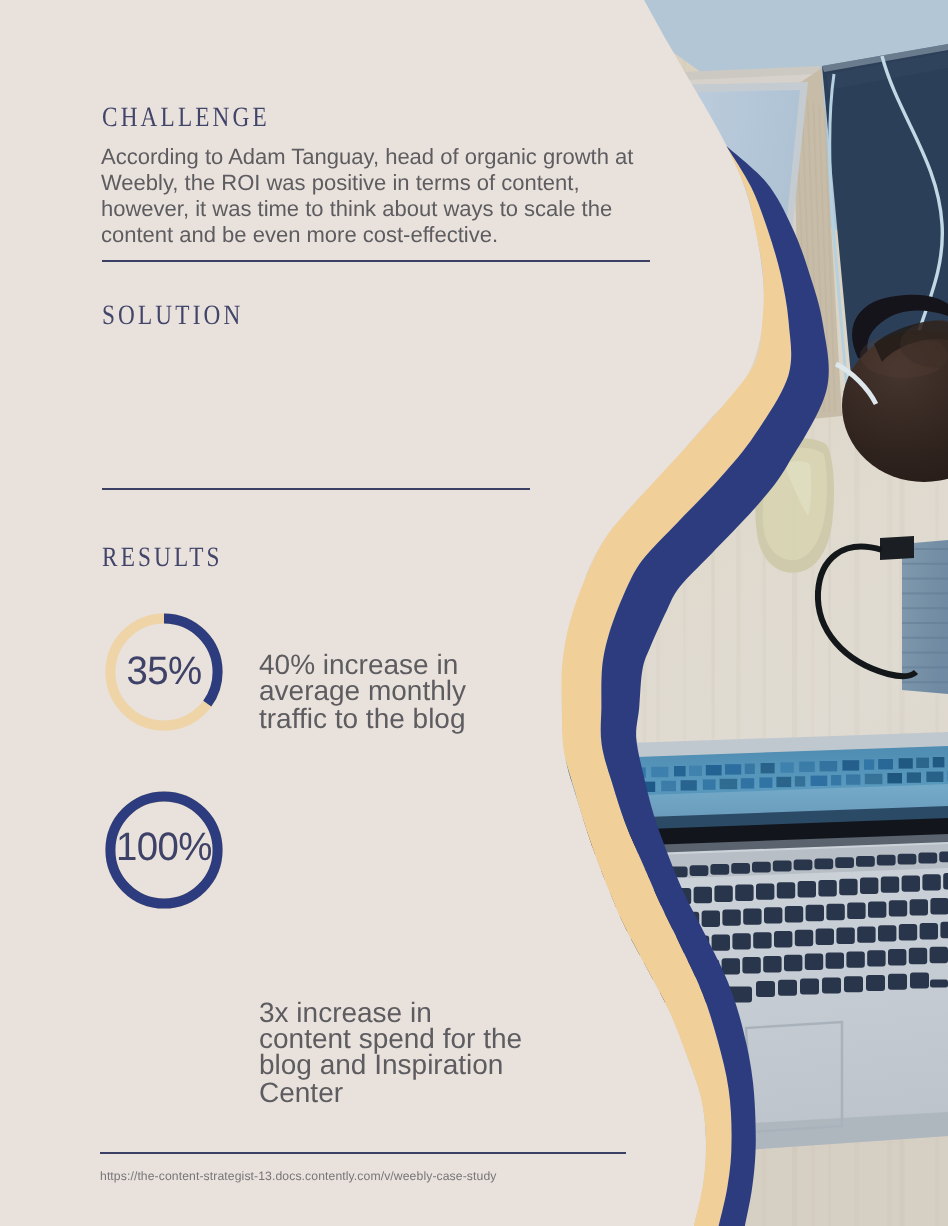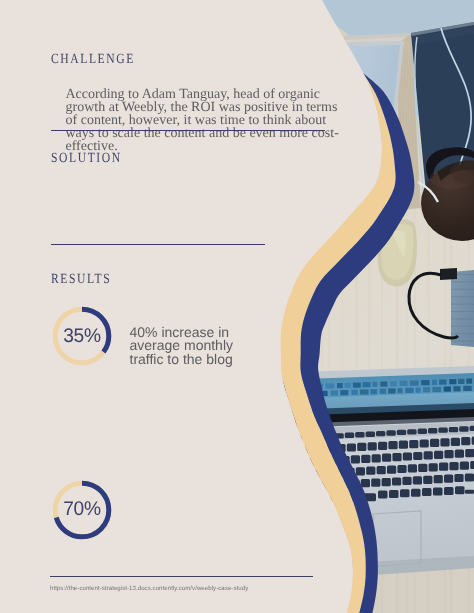--- a/index.html
+++ b/index.html
@@ -6,21 +6,21 @@
   html,body{margin:0;padding:0;background:#e9e1db;}
   body{width:474px;height:613px;overflow:hidden;font-family:"Liberation Sans",sans-serif;
        -webkit-font-smoothing:antialiased;text-rendering:geometricPrecision;}
   #page{position:relative;width:474px;height:613px;overflow:hidden;background:#ffffff;}
   #photo,#wave{position:absolute;left:0;top:0;width:474px;height:613px;}
   #photo{z-index:1} #wave{z-index:2}
   .content{position:absolute;left:0;top:0;width:360px;height:613px;z-index:5;}
   h2.sec{font-family:"Liberation Serif",serif;color:#42456a;letter-spacing:1.9px;
          font-size:14px;font-weight:400;margin:0;white-space:nowrap;
          transform:scaleX(.83);transform-origin:left center;}
-  p.body{font-size:14px;color:#5d5c60;line-height:13.1px;margin:15px;font-family:Liberation Serif, serif;}
+  p.body{font-size:11px;color:#5d5c60;line-height:13.1px;margin:0;}
   .rule{position:absolute;height:1.4px;background:#3b3f63;}
   .donut{position:absolute;width:64px;height:64px;z-index:5;text-align:right;}
   .dval{position:absolute;inset:0;display:flex;align-items:center;justify-content:center;
         font-size:19.8px;color:#3e4268;letter-spacing:-.3px;font-weight:300;
         transform:scaleX(.97);}
   .dlabel{position:absolute;font-size:14px;color:#5d5c60;line-height:13.4px;z-index:5;}
   .furl{position:absolute;font-size:6.1px;color:#77757a;z-index:5;letter-spacing:.05px;}
 </style>
 </head>
 <body>
@@ -316,22 +316,23 @@
     <h2 class="sec" style="left:51px;top:271.5px;position:absolute">RESULTS</h2>
   </div>
   <div class="donut" style="left:50px;top:304px">
     <svg viewBox="0 0 64 64" width="64" height="64">
       <circle cx="32" cy="32" r="26.8" fill="none" stroke="#eed4a6" stroke-width="5.0"></circle>
       <circle cx="32" cy="32" r="26.8" fill="none" stroke="#2c3c7e" stroke-width="5.0" stroke-dasharray="58.94 109.45" transform="rotate(-90 32 32)"></circle>
     </svg>
     <div class="dval">35%</div>
   </div>
   <div class="dlabel" style="left:129.5px;top:326px;width:133px">40% increase in average monthly traffic to the blog</div>
-  <div class="donut" style="left:50px;top:477.5px">
+  <div class="donut" style="left:50px;top:392.5px">
     <svg viewBox="0 0 64 64" width="64" height="64">
       <circle cx="32" cy="32" r="26.8" fill="none" stroke="#eed4a6" stroke-width="5.0"></circle>
-      <circle cx="32" cy="32" r="26.8" fill="none" stroke="#2c3c7e" stroke-width="5.0" stroke-dasharray="117.87 50.52" transform="rotate(-90 32 32)"></circle>
+      <circle cx="32" cy="32" r="26.8" fill="none" stroke="#2c3c7e" stroke-width="5.0" stroke-dasharray="168.39 -0.00" transform="rotate(-90 32 32)"></circle>
     </svg>
-    <div class="dval">70%</div>
+    <div class="dval">100%</div>
   </div>
+  <div class="dlabel" style="left:129.5px;top:499.5px;width:133px">3x increase in content spend for the blog and Inspiration Center</div>
   <div class="rule" style="left:50px;top:576px;width:263px;z-index:5"></div>
   <div class="furl" style="left:50px;top:584.5px">https://the-content-strategist-13.docs.contently.com/v/weebly-case-study</div>
 </div>
 
 </body></html>

